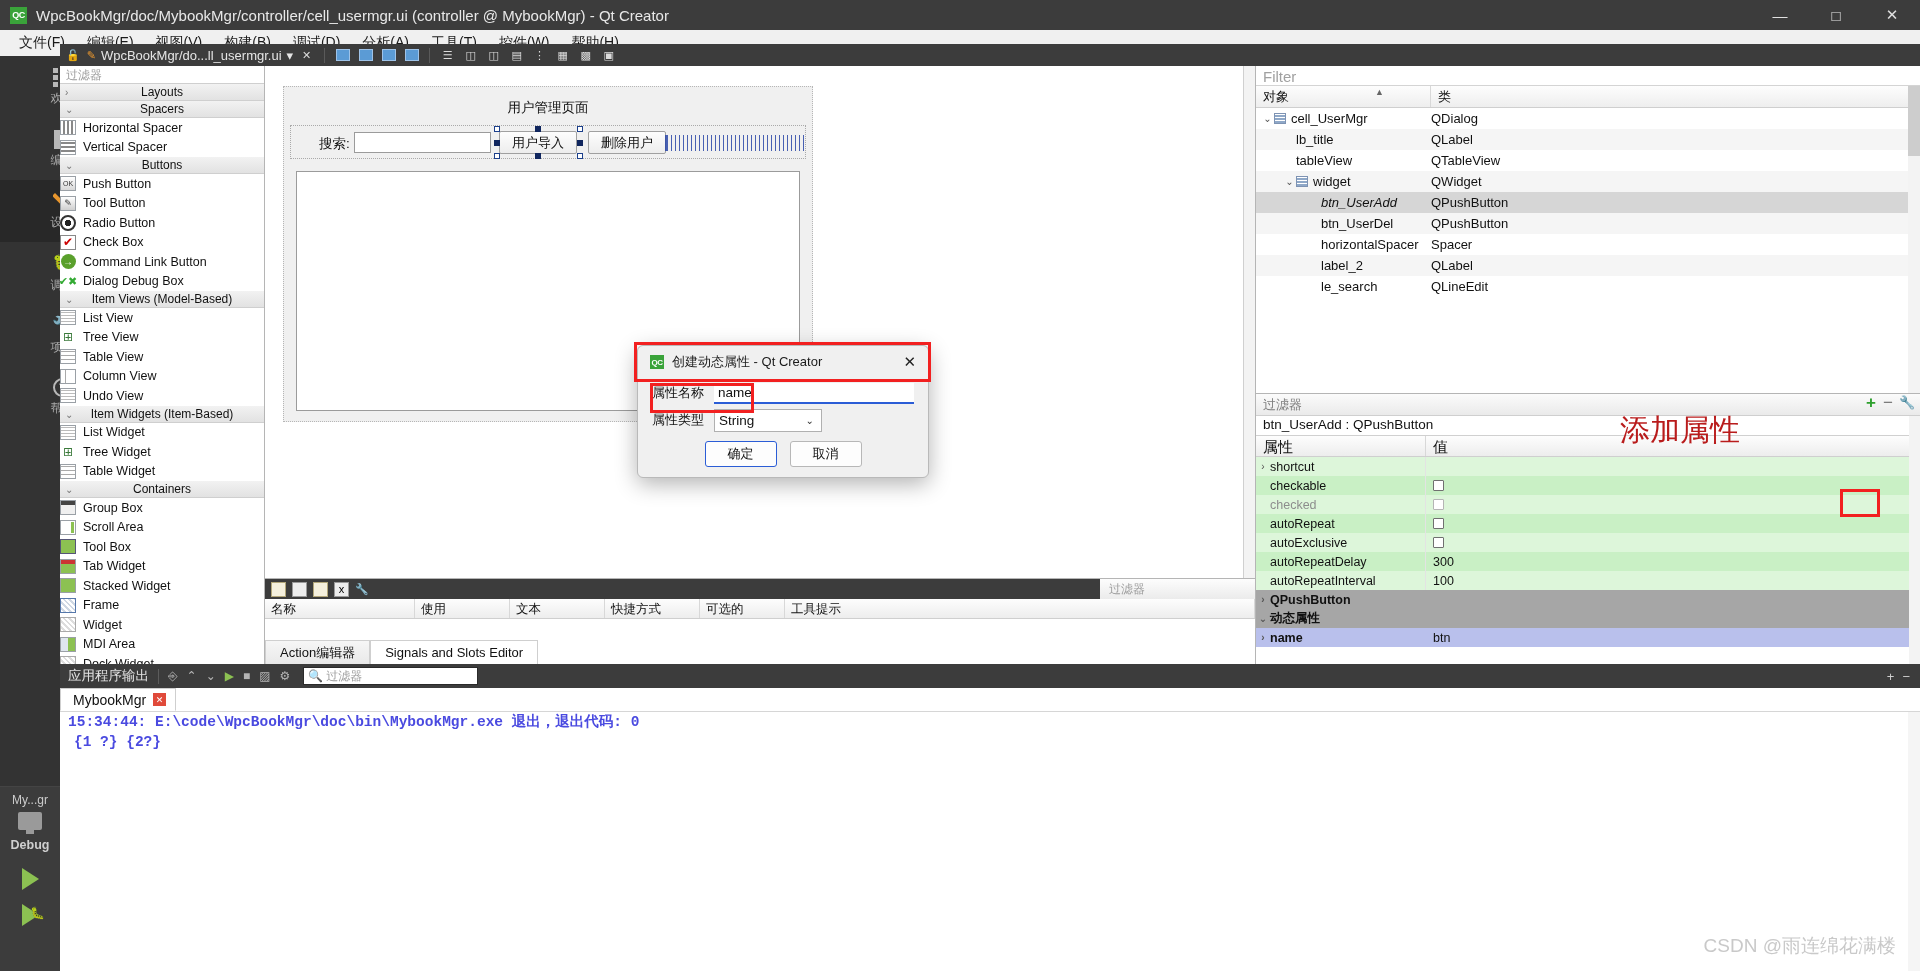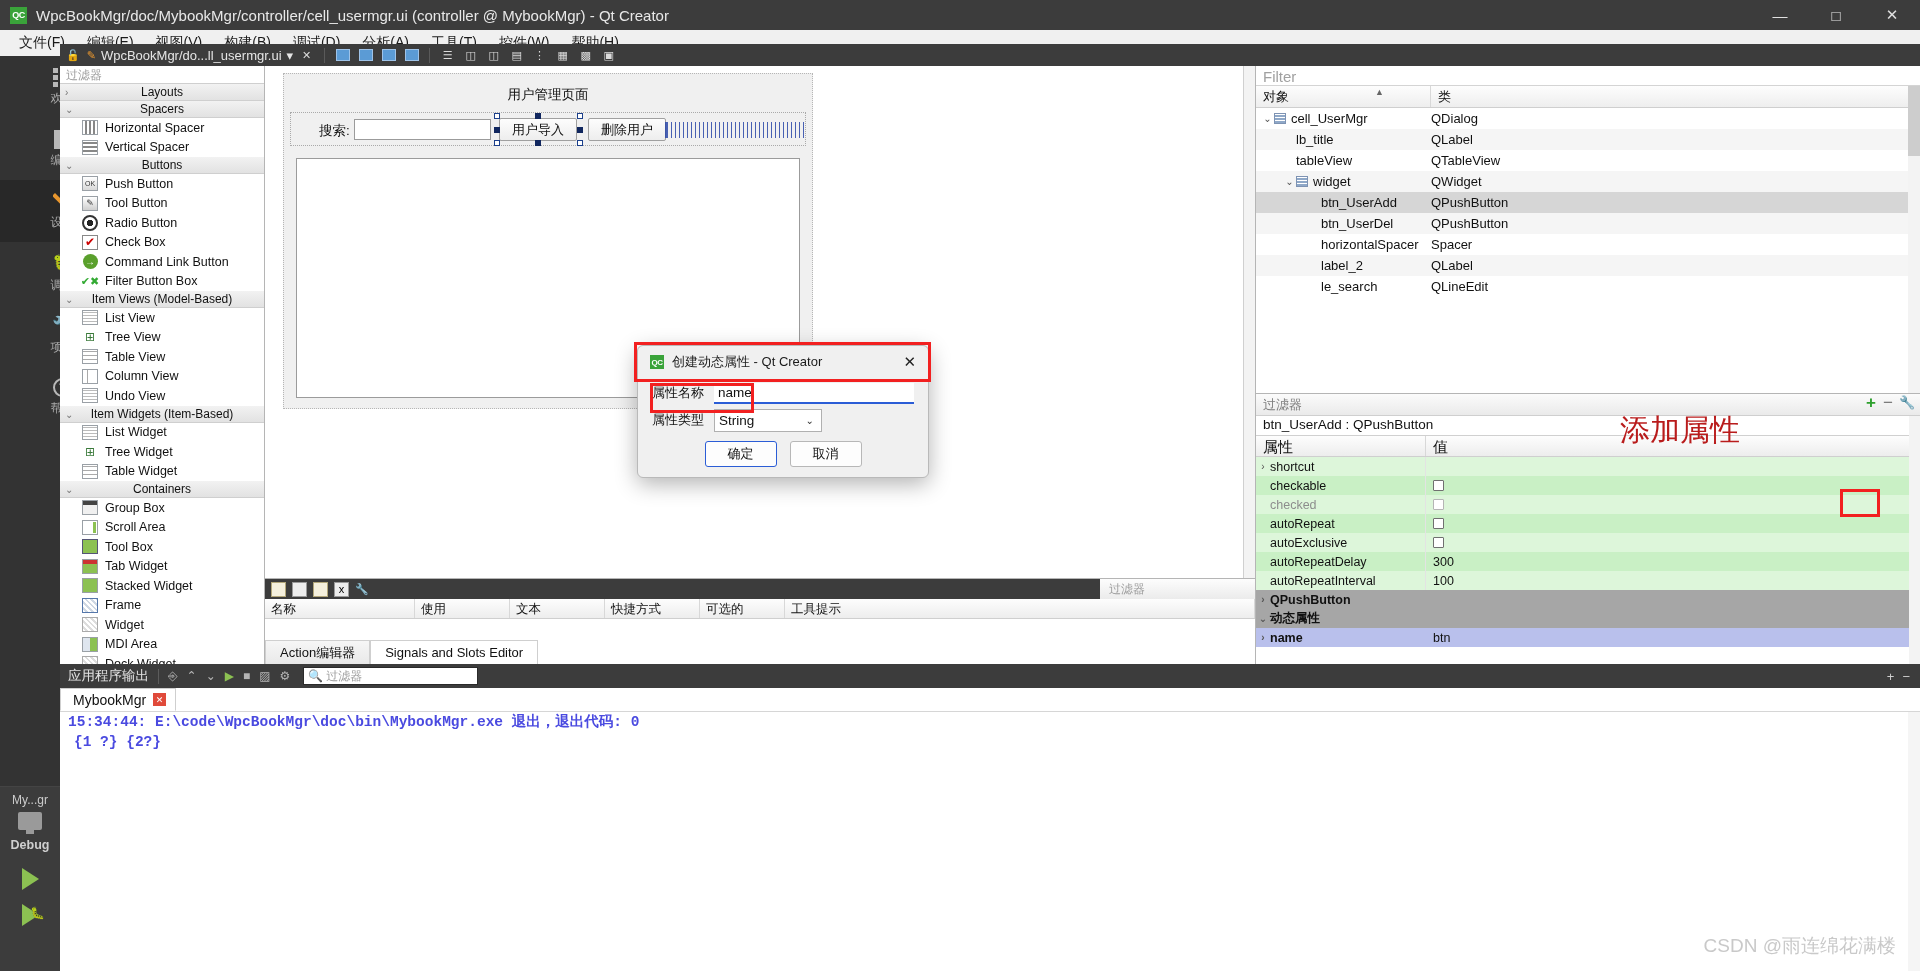--- a/index.html
+++ b/index.html
@@ -99,21 +99,21 @@
     border-bottom:1px solid #cfcfcf; background:#fff;
   }
   .wb-group {
     height:17px; font-size:12px; color:#111; text-align:center; line-height:17px;
     background:linear-gradient(#f2f2f2,#e2e2e2); border-bottom:1px solid #cfcfcf;
     position:relative;
   }
   .wb-group .chev { position:absolute; left:5px; top:0; font-size:10px; color:#777; }
   .wb-item {
     height:19.5px; display:flex; align-items:center; font-size:12.5px;
-    color:#111; padding-left:22px;
+    color:#111; padding-left:0;
   }
   .wb-ico {
     width:16px; height:15px; margin-right:7px; flex:0 0 16px;
     border:1px solid #9aa0a6; background:#e9e9e9;
     display:flex; align-items:center; justify-content:center;
     font-size:8px; color:#333; line-height:1;
   }
   .ico-hspacer { background:repeating-linear-gradient(90deg,#fff 0 2px,#888 2px 4px); }
   .ico-vspacer { background:repeating-linear-gradient(0deg,#fff 0 2px,#888 2px 4px); }
   .ico-radio { border:none; background:none; }
@@ -162,21 +162,21 @@
     font-size:11px; color:#dcdcdc;
   }
   .dt-box { width:14px; height:12px; border:1px solid #9fc3e8; background:#5b9bd5; }
 
   
   .canvas-area {
     position:absolute; left:265px; top:66px; width:990px; height:578px;
     background:#ffffff; overflow:hidden;
   }
   .form-root {
-    position:absolute; left:18px; top:7px; width:530px; height:336px;
+    position:absolute; left:18px; top:20px; width:530px; height:336px;
     border:1px dotted #b6b6b6; background:#f0f0f0;
   }
   .form-title {
     position:absolute; left:0; top:12px; width:100%; text-align:center;
     font-size:13.5px; color:#111;
   }
   .hbox-row {
     position:absolute; left:6px; top:38px; right:6px; height:34px;
     border:1px dotted #aaa;
   }
@@ -542,21 +542,21 @@
     <div class="wb-item">
       <span class="wb-ico ico-check">✔</span>
       <span>Check Box</span>
     </div>
     <div class="wb-item">
       <span class="wb-ico ico-cmd"></span>
       <span>Command Link Button</span>
     </div>
     <div class="wb-item">
       <span class="wb-ico ico-dbb">✔✖</span>
-      <span>Filter Button Box</span>
+      <span>Dialog Debug Box</span>
     </div>
 
     <div class="wb-group">
       <span class="chev">⌄</span>
       <span>Item Views (Model-Based)</span>
     </div>
     <div class="wb-item">
       <span class="wb-ico ico-list"></span>
       <span>List View</span>
     </div>
@@ -715,21 +715,21 @@
     </div>
     <div class="op-row alt">
       <div class="oc1" style="padding-left:27px;">
         <span class="op-chev">⌄</span>
         <span class="op-widgeticon"></span>
         <span>widget</span>
       </div>
       <div class="oc2">QWidget</div>
     </div>
     <div class="op-row sel">
-      <div class="oc1" style="padding-left:65px;">
+      <div class="oc1" style="padding-left:65px;font-style:italic;">
         <span>btn_UserAdd</span>
       </div>
       <div class="oc2">QPushButton</div>
     </div>
     <div class="op-row alt">
       <div class="oc1" style="padding-left:65px;">
         <span>btn_UserDel</span>
       </div>
       <div class="oc2">QPushButton</div>
     </div>

